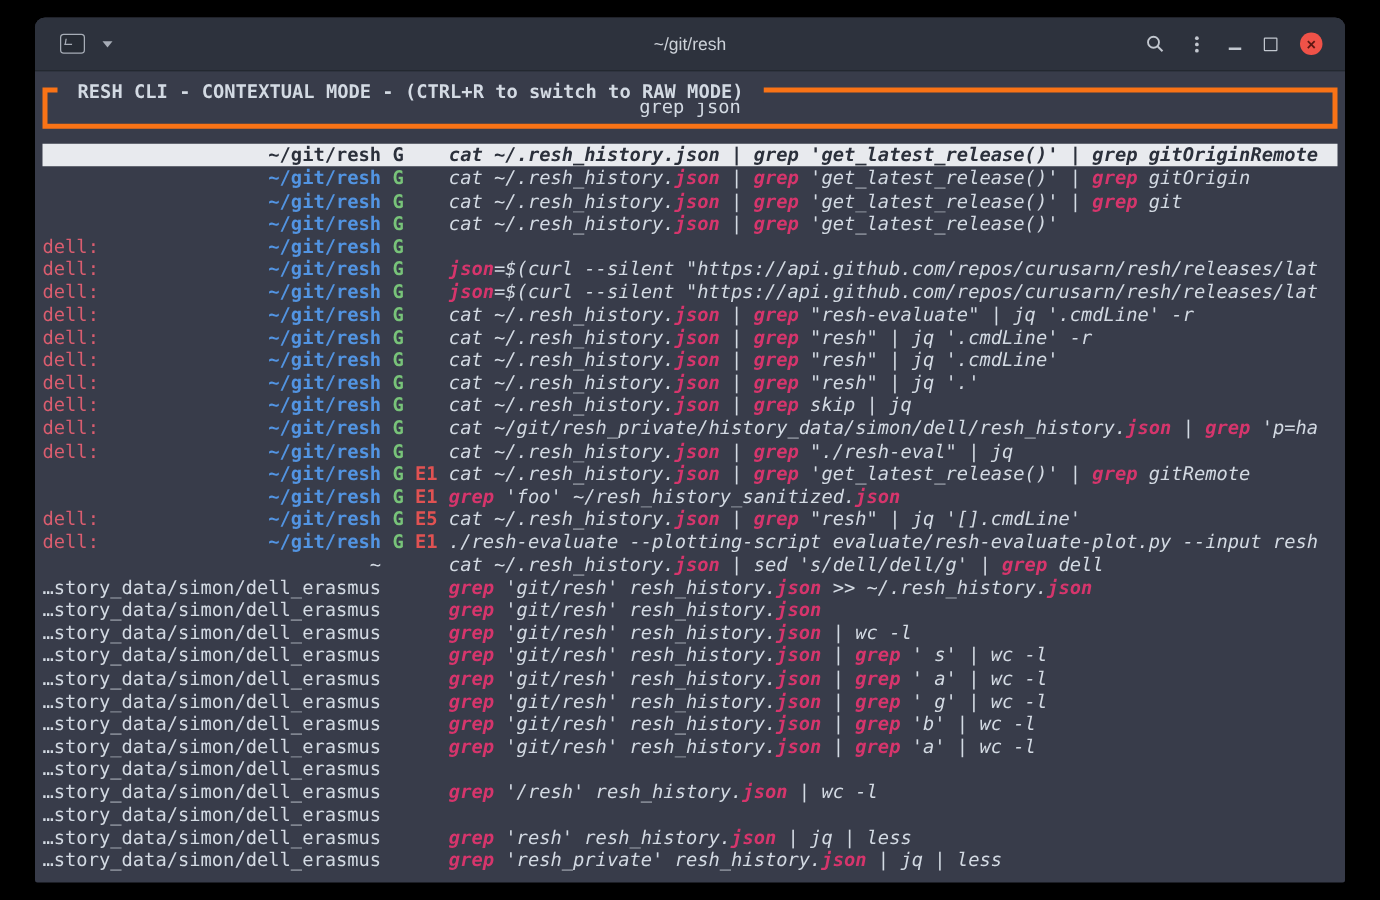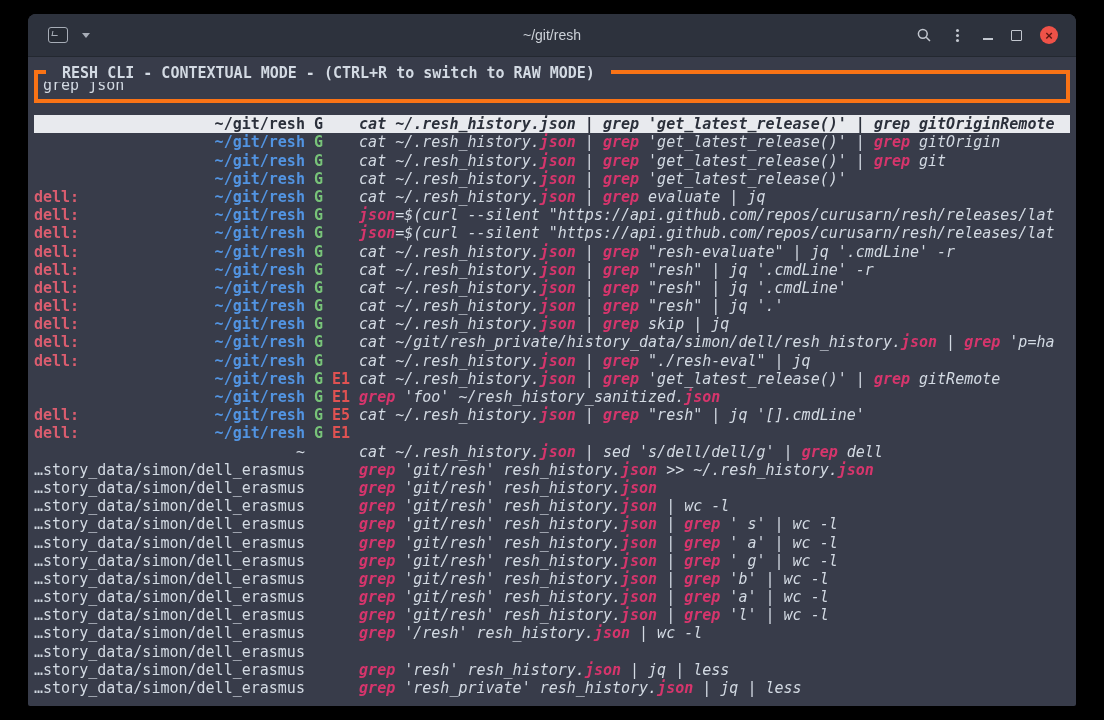--- a/index.html
+++ b/index.html
@@ -84,28 +84,28 @@
     position:relative;margin-top:9px;
     border:4px solid #f97316;
     padding:2px 5px 5px 5px;
   }
   .box-title{
     position:absolute;top:-10px;left:8px;
     background:var(--bg,#383c4a);
     padding:0 7px;
     font-weight:bold;white-space:pre;
   }
-  .query-line{white-space:pre;cursor:text;}
+  .query-line{white-space:pre;cursor:text;text-align:center;}
   .rows{margin-top:12px;}
   .row{display:flex;white-space:pre;height:18.2px;}
   .row .left{
     display:inline-flex;justify-content:space-between;
     width:30ch;flex:none;overflow:hidden;white-space:pre;
   }
-  .row .host{color:var(--host,#da5d6f);font-weight:bold;white-space:pre;}
+  .row .host{color:var(--host,#da5d6f);font-weight:normal;white-space:pre;}
   .row .dir{white-space:pre;}
   .row .dir.dir-blue{color:var(--blue,#5294e2);font-weight:bold;}
   .row .flags{width:6ch;flex:none;white-space:pre;}
   .flag-green{color:var(--green,#78c379);font-weight:bold;}
   .flag-red{color:var(--red,#e05252);font-weight:bold;}
   .row .cmd{flex:1;overflow:hidden;white-space:pre;font-style:italic;}
   .match{color:var(--pink,#d6356c);font-weight:bold;}
   .row.selected{background:var(--selbg,#e8eaee);}
   .row.selected span{color:var(--selfg,#2b303b) !important;font-weight:bold;}
 </style>
@@ -171,21 +171,20 @@
     <span class="cmd"><span>cat ~/.resh_history.</span><span class="match">json</span><span> | </span><span class="match">grep</span><span> 'get_latest_release()' | </span><span class="match">grep</span><span> git</span></span>
   </div>
           <div class="row">
     <span class="left"><span class="host"></span><span class="dir dir-blue">~/git/resh</span></span>
     <span class="flags"><span class="flag-green"> G</span></span>
     <span class="cmd"><span>cat ~/.resh_history.</span><span class="match">json</span><span> | </span><span class="match">grep</span><span> 'get_latest_release()'</span></span>
   </div>
           <div class="row">
     <span class="left"><span class="host">dell:</span><span class="dir dir-blue">~/git/resh</span></span>
     <span class="flags"><span class="flag-green"> G</span></span>
-    <span class="cmd"><span>cat ~/.resh_history.</span><span class="match">json</span><span> | </span><span class="match">grep</span><span> evaluate | jq</span></span>
   </div>
           <div class="row">
     <span class="left"><span class="host">dell:</span><span class="dir dir-blue">~/git/resh</span></span>
     <span class="flags"><span class="flag-green"> G</span></span>
     <span class="cmd"><span class="match">json</span><span>=$(curl --silent "https://api.github.com/repos/curusarn/resh/releases/lat</span></span>
   </div>
           <div class="row">
     <span class="left"><span class="host">dell:</span><span class="dir dir-blue">~/git/resh</span></span>
     <span class="flags"><span class="flag-green"> G</span></span>
     <span class="cmd"><span class="match">json</span><span>=$(curl --silent "https://api.github.com/repos/curusarn/resh/releases/lat</span></span>
@@ -236,20 +235,21 @@
     <span class="cmd"><span class="match">grep</span><span> 'foo' ~/resh_history_sanitized.</span><span class="match">json</span></span>
   </div>
           <div class="row">
     <span class="left"><span class="host">dell:</span><span class="dir dir-blue">~/git/resh</span></span>
     <span class="flags"><span class="flag-green"> G</span><span class="flag-red"> E5</span></span>
     <span class="cmd"><span>cat ~/.resh_history.</span><span class="match">json</span><span> | </span><span class="match">grep</span><span> "resh" | jq '[].cmdLine'</span></span>
   </div>
           <div class="row">
     <span class="left"><span class="host">dell:</span><span class="dir dir-blue">~/git/resh</span></span>
     <span class="flags"><span class="flag-green"> G</span><span class="flag-red"> E1</span></span>
+    <span class="cmd"><span>./resh-evaluate --plotting-script evaluate/resh-evaluate-plot.py --input resh</span></span>
   </div>
           <div class="row">
     <span class="left"><span class="host"></span><span class="dir">~</span></span>
     <span class="flags"></span>
     <span class="cmd"><span>cat ~/.resh_history.</span><span class="match">json</span><span> | sed 's/dell/dell/g' | </span><span class="match">grep</span><span> dell</span></span>
   </div>
           <div class="row">
     <span class="left"><span class="host"></span><span class="dir">…story_data/simon/dell_erasmus</span></span>
     <span class="flags"></span>
     <span class="cmd"><span class="match">grep</span><span> 'git/resh' resh_history.</span><span class="match">json</span><span> &gt;&gt; ~/.resh_history.</span><span class="match">json</span></span>
@@ -285,21 +285,20 @@
     <span class="cmd"><span class="match">grep</span><span> 'git/resh' resh_history.</span><span class="match">json</span><span> | </span><span class="match">grep</span><span> 'b' | wc -l</span></span>
   </div>
           <div class="row">
     <span class="left"><span class="host"></span><span class="dir">…story_data/simon/dell_erasmus</span></span>
     <span class="flags"></span>
     <span class="cmd"><span class="match">grep</span><span> 'git/resh' resh_history.</span><span class="match">json</span><span> | </span><span class="match">grep</span><span> 'a' | wc -l</span></span>
   </div>
           <div class="row">
     <span class="left"><span class="host"></span><span class="dir">…story_data/simon/dell_erasmus</span></span>
     <span class="flags"></span>
-    <span class="cmd"><span class="match">grep</span><span> 'git/resh' resh_history.</span><span class="match">json</span><span> | </span><span class="match">grep</span><span> 'l' | wc -l</span></span>
   </div>
           <div class="row">
     <span class="left"><span class="host"></span><span class="dir">…story_data/simon/dell_erasmus</span></span>
     <span class="flags"></span>
     <span class="cmd"><span class="match">grep</span><span> '/resh' resh_history.</span><span class="match">json</span><span> | wc -l</span></span>
   </div>
           <div class="row">
     <span class="left"><span class="host"></span><span class="dir">…story_data/simon/dell_erasmus</span></span>
     <span class="flags"></span>
   </div>

